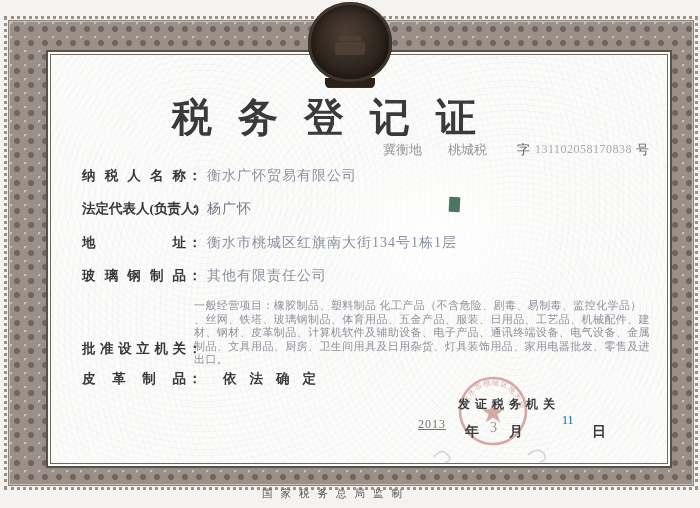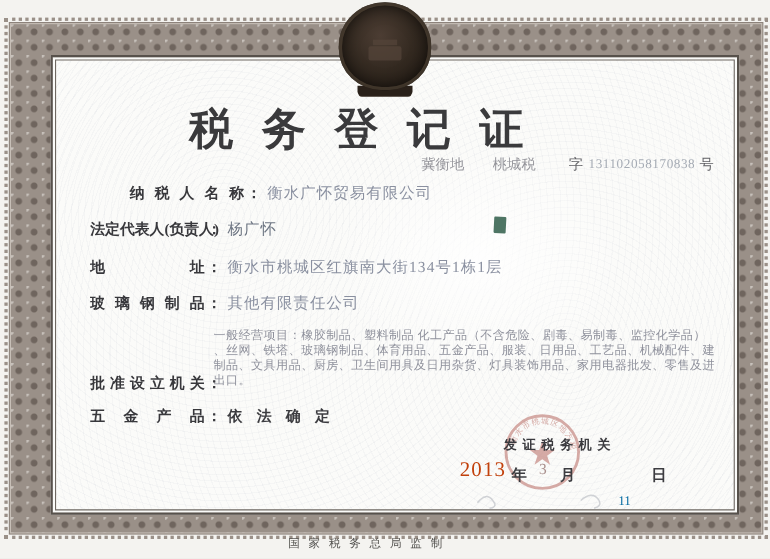--- a/index.html
+++ b/index.html
@@ -68,41 +68,41 @@
   .s-hao{position:absolute;left:636px;top:0;}
   .row{position:absolute;left:82px;white-space:nowrap;font-size:13.5px;}
   .lbl{
     display:inline-block;width:104px;font-weight:bold;color:#38383c;
     text-align:justify;text-align-last:justify;vertical-align:top;
   }
   .lbl-wide{width:104px;letter-spacing:0;}
   .colon{color:#38383c;font-weight:bold;margin:0 2px 0 2px;}
   .val{color:#8a90a0;font-size:14px;letter-spacing:1px;}
   .val-dark{color:#6f7784;text-align:right;}
-  .r1{top:167px;margin-left:36px;} .r2{top:200px;} .r3{top:234px;} .r4{top:267px;}
+  .r1{top:167px;} .r2{top:200px;} .r3{top:234px;} .r4{top:267px;}
   .r5{top:298px;} .r6{top:340px;} .r7{top:370px;}
   .scope-lines{
     position:absolute;left:194px;top:299px;width:456px;
     font-size:11px;line-height:13.6px;color:#8f919c;letter-spacing:.4px;
   }
   .approve-val{
     position:absolute;left:186px;top:330px;font-size:15px;color:#9aa0ac;
     letter-spacing:2px;white-space:nowrap;
   }
-  .withhold-val{color:#3c3c40;font-weight:bold;letter-spacing:13px;font-size:13.5px;}
+  .withhold-val{color:#3c3c40;font-weight:bold;letter-spacing:13px;font-size:13.5px;margin-left:16px;}
   .issuer{
     position:absolute;left:458px;top:396px;font-size:12px;font-weight:bold;
     color:#3a3a3e;letter-spacing:5px;white-space:nowrap;
   }
   .date-part{position:absolute;white-space:nowrap;}
-  .d-year {left:418px;top:417px;font-size:19px;color:#c2410c;letter-spacing:1px;}
+  .d-year {left:418px;top:417px;font-size:12px;color:#737373;letter-spacing:1px;text-decoration:underline;}
   .d-yunit{left:465px;top:423px;font-size:14px;font-weight:bold;color:#3c3c40;}
   .d-month{left:490px;top:420px;font-size:14px;color:#a98f8c;}
   .d-munit{left:509px;top:423px;font-size:14px;font-weight:bold;color:#3c3c40;}
-  .d-day  {left:562px;top:413px;font-size:12px;color:#0369a1;margin-top:35px;}
+  .d-day  {left:562px;top:413px;font-size:12px;color:#0369a1;}
   .d-dunit{left:592px;top:423px;font-size:14px;font-weight:bold;color:#3c3c40;}
   .stamp{position:absolute;left:448px;top:366px;width:90px;height:90px;z-index:3;opacity:.62;}
   .scribble{position:absolute;left:430px;top:443px;z-index:3;opacity:.5;}
   .green-mark{
     position:absolute;left:449px;top:197px;width:11px;height:15px;z-index:3;
     background:#2f5d49;opacity:.85;transform:rotate(3deg);border-radius:1px;
   }
   .footer{
     position:absolute;left:0;right:0;top:487px;text-align:center;
     font-size:10.5px;color:#53524f;letter-spacing:8px;transform:translateX(-14px);
@@ -167,30 +167,31 @@
     </div>
 
     <div class="row r4">
       <span class="lbl">玻璃钢制品</span><span class="colon">：</span>
       <span class="val">其他有限责任公司</span>
     </div>
 
     <div class="scope-lines">
       <div>一般经营项目：橡胶制品、塑料制品 化工产品（不含危险、剧毒、易制毒、监控化学品）</div>
       <div>、丝网、铁塔、玻璃钢制品、体育用品、五金产品、服装、日用品、工艺品、机械配件、建</div>
+      <div>材、钢材、皮革制品、计算机软件及辅助设备、电子产品、通讯终端设备、电气设备、金属</div>
       <div>制品、文具用品、厨房、卫生间用具及日用杂货、灯具装饰用品、家用电器批发、零售及进</div>
       <div>出口。</div>
     </div>
 
     <div class="row r6">
       <span class="lbl">批准设立机关</span><span class="colon">：</span>
     </div>
 
     <div class="row r7">
-      <span class="lbl">五金产品</span><span class="colon">：</span>
+      <span class="lbl">皮革制品</span><span class="colon">：</span>
       <span class="withhold-val">依法确定</span>
     </div>
 
     <div class="issuer">发证税务机关</div>
 
     <span class="date-part d-year">2013</span>
     <span class="date-part d-yunit">年</span>
     <span class="date-part d-month">3</span>
     <span class="date-part d-munit">月</span>
     <span class="date-part d-day">11</span>

